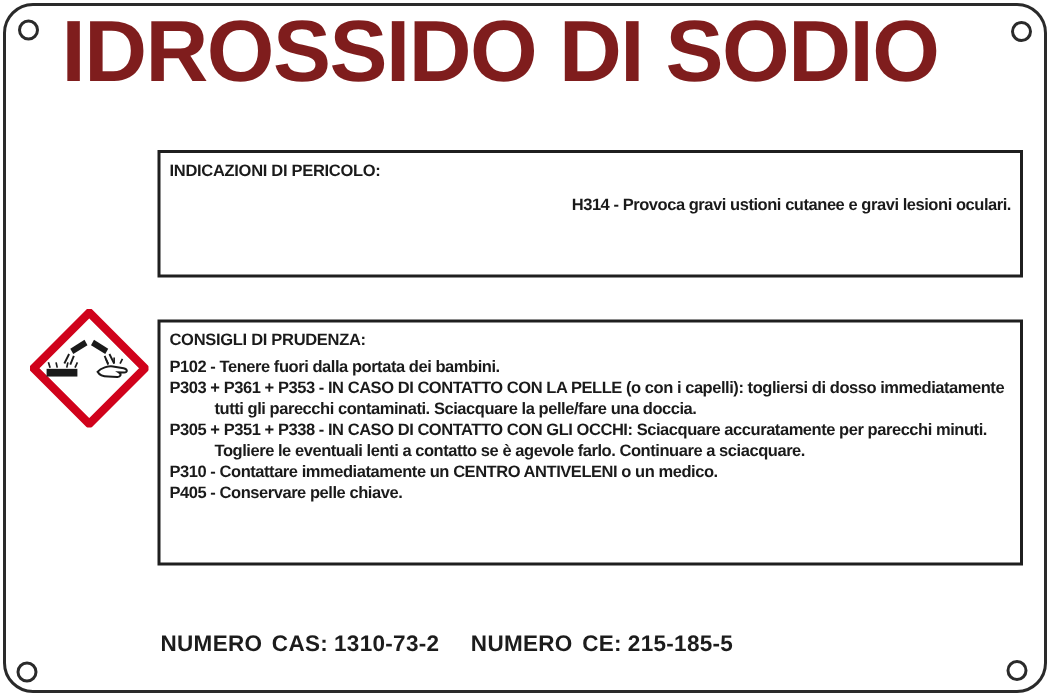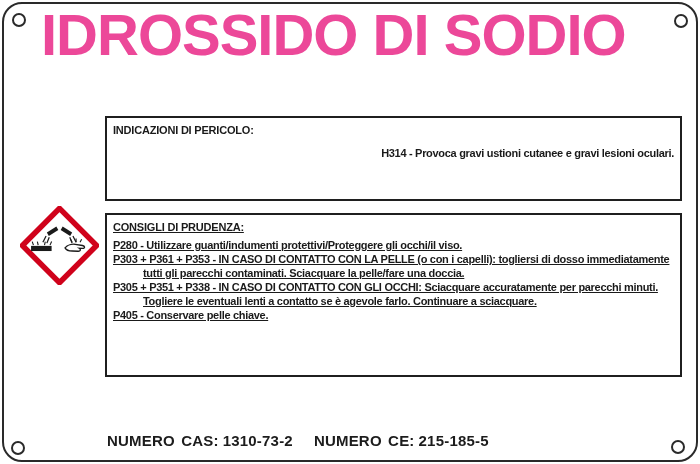--- a/index.html
+++ b/index.html
@@ -16,39 +16,39 @@
     position: absolute; width: 10px; height: 10px;
     border: 2px solid #2a2a2a; border-radius: 50%; background: #fff;
   }
   .screw-tl { left: 12px;  top: 13px; }
   .screw-tr { left: 674px; top: 14px; }
   .screw-bl { left: 11px;  top: 441px; }
   .screw-br { left: 671px; top: 440px; }
   .title {
     position: absolute; left: 41px; top: 6px;
     font-size: 58px; line-height: 58px; font-weight: bold;
-    letter-spacing: -1px; white-space: nowrap; color: #ec4899;
+    letter-spacing: -1px; white-space: nowrap; color: #7f1d1d;
   }
   .box {
     position: absolute; left: 105px; width: 577px;
     border: 2px solid #1f1f1f; background: #fff; box-sizing: border-box;
     padding: 5px 6px; font-weight: bold;
   }
-  .box-hazard { top: 116px; height: 85px; }
-  .box-precaution { top: 213px; min-height: 164px; padding-bottom: 8px; text-decoration: underline; }
+  .box-hazard { top: 100px; height: 85px; }
+  .box-precaution { top: 213px; min-height: 164px; padding-bottom: 8px; }
   .box-header { font-size: 11px; line-height: 14px; letter-spacing: -0.2px; }
   .box-precaution .box-header { margin-bottom: 4px; }
   .stmt {
     font-size: 11px; line-height: 14px; letter-spacing: -0.3px;
     padding-left: 30px; text-indent: -30px;
   }
   .box-hazard .stmt { margin-top: 9px; padding-left: 0; text-indent: 0; text-align: right; }
   .pictogram { position: absolute; left: 20px; top: 206px; width: 79px; height: 79px; }
   .footer {
-    position: absolute; left: 107px; top: 432px;
+    position: absolute; left: 107px; top: 421px;
     font-size: 15px; font-weight: bold; letter-spacing: 0.2px;
     word-spacing: 2px; white-space: nowrap; color: #1c1c1c;
   }
   .footer .gap { display: inline-block; width: 13px; }
   .footer span { display: inline-block; margin-right: 4px; }
 </style>
 </head>
 <body>
 
 <div class="plate"></div>
@@ -91,21 +91,22 @@
     <g stroke="#1a1a1a" stroke-width="1.4" fill="none">
       <path d="M66 46 L64 42"></path>
       <path d="M71 46 L71 41"></path>
       <path d="M76 46 L78 42"></path>
     </g>
   </svg>
 </div>
 
 <div class="box box-precaution">
   <div class="box-header">CONSIGLI DI PRUDENZA:</div>
-  <div class="stmt">P280 - Utilizzare guanti/indumenti protettivi/Proteggere gli occhi/il viso.</div>
+  <div class="stmt">P102 - Tenere fuori dalla portata dei bambini.</div>
   <div class="stmt">P303 + P361 + P353 - IN CASO DI CONTATTO CON LA PELLE (o con i capelli): togliersi di dosso immediatamente tutti gli parecchi contaminati. Sciacquare la pelle/fare una doccia.</div>
   <div class="stmt">P305 + P351 + P338 - IN CASO DI CONTATTO CON GLI OCCHI: Sciacquare accuratamente per parecchi minuti. Togliere le eventuali lenti a contatto se è agevole farlo. Continuare a sciacquare.</div>
+  <div class="stmt">P310 - Contattare immediatamente un CENTRO ANTIVELENI o un medico.</div>
   <div class="stmt">P405 - Conservare pelle chiave.</div>
 </div>
 
 <div class="footer">
   <span>NUMERO CAS:</span><span>1310-73-2</span><span class="gap"></span><span>NUMERO CE:</span><span>215-185-5</span>
 </div>
 
 </body></html>

